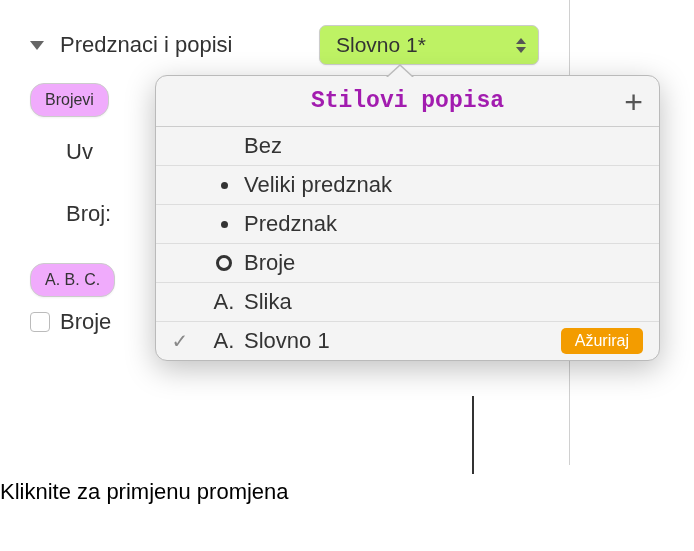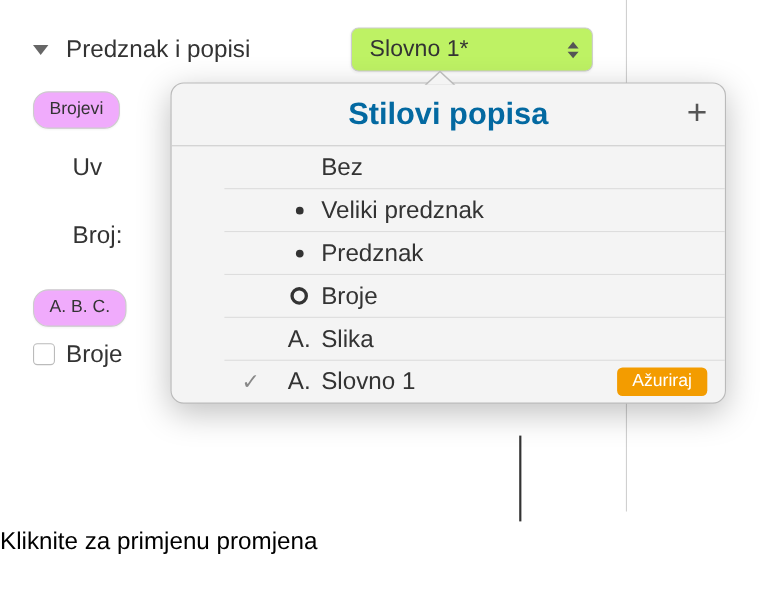--- a/index.html
+++ b/index.html
@@ -142,23 +142,24 @@
     }
     .popover-header {
       display: flex;
       align-items: center;
       justify-content: center;
       position: relative;
       padding: 12px 14px;
       border-bottom: 1px solid #ccc;
     }
     .popover-title {
-      font-size: 28px;
+      font-size: 23px;
       font-weight: 600;
-      color: #0369a1;
+      color: #a21caf;
+      font-family: Liberation Mono, monospace;
     }
     .add-btn {
       position: absolute;
       right: 16px;
       top: 10px;
       font-size: 32px;
       font-weight: 300;
       color: #555;
       cursor: pointer;
       line-height: 1;
@@ -168,21 +169,20 @@
     }
     .style-item {
       display: flex;
       align-items: center;
       padding: 6px 16px 6px 0;
       border-bottom: 1px solid #ddd;
       font-size: 22px;
       color: #333;
       cursor: pointer;
       position: relative;
-      margin-left: 48px;
     }
     .style-item:last-child {
       border-bottom: none;
     }
     .check-col {
       width: 48px;
       display: flex;
       justify-content: center;
       color: #888;
       font-size: 20px;
@@ -238,21 +238,21 @@
       color: #000000;
       line-height: 1.35;
     }
   </style>
 </head>
 <body>
 
 <div class="bg-panel">
   <div class="row1">
     <span class="disclosure"></span>
-    <span class="label-main">Predznak i popisi</span>
+    <span class="label-main">Predznaci i popisi</span>
     <div class="dropdown-btn" style="margin-left:auto;">
       <span>Slovno 1*</span>
       <span class="dropdown-arrows">
         <span class="arr-up"></span>
         <span class="arr-down"></span>
       </span>
     </div>
   </div>
 
   <div style="margin-bottom:22px;">

